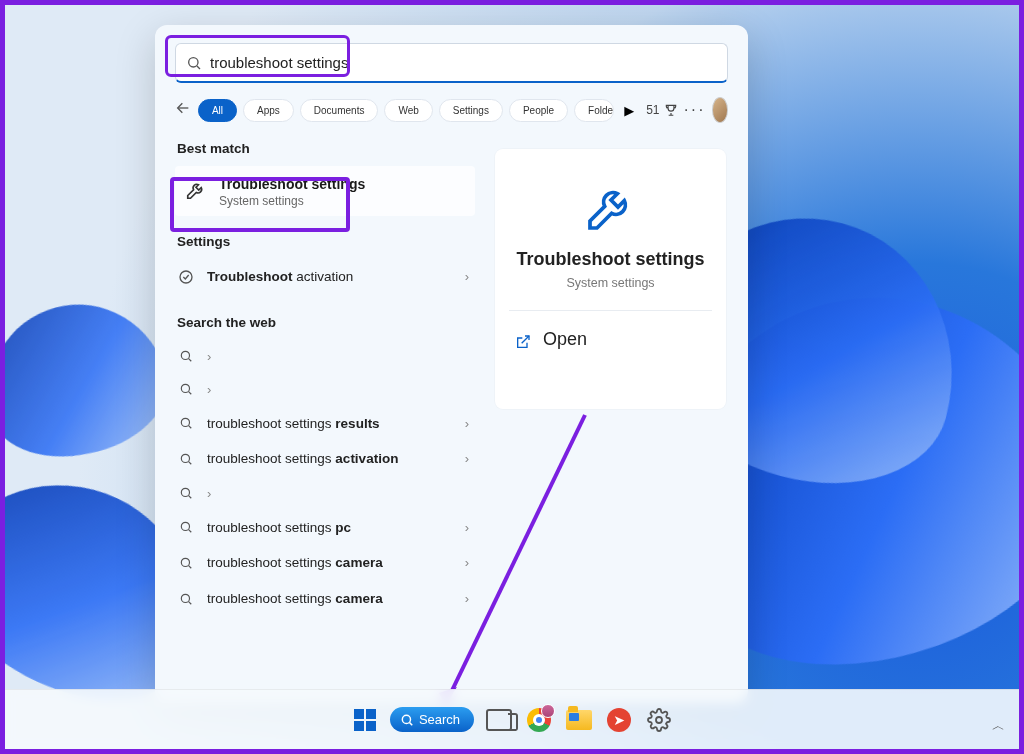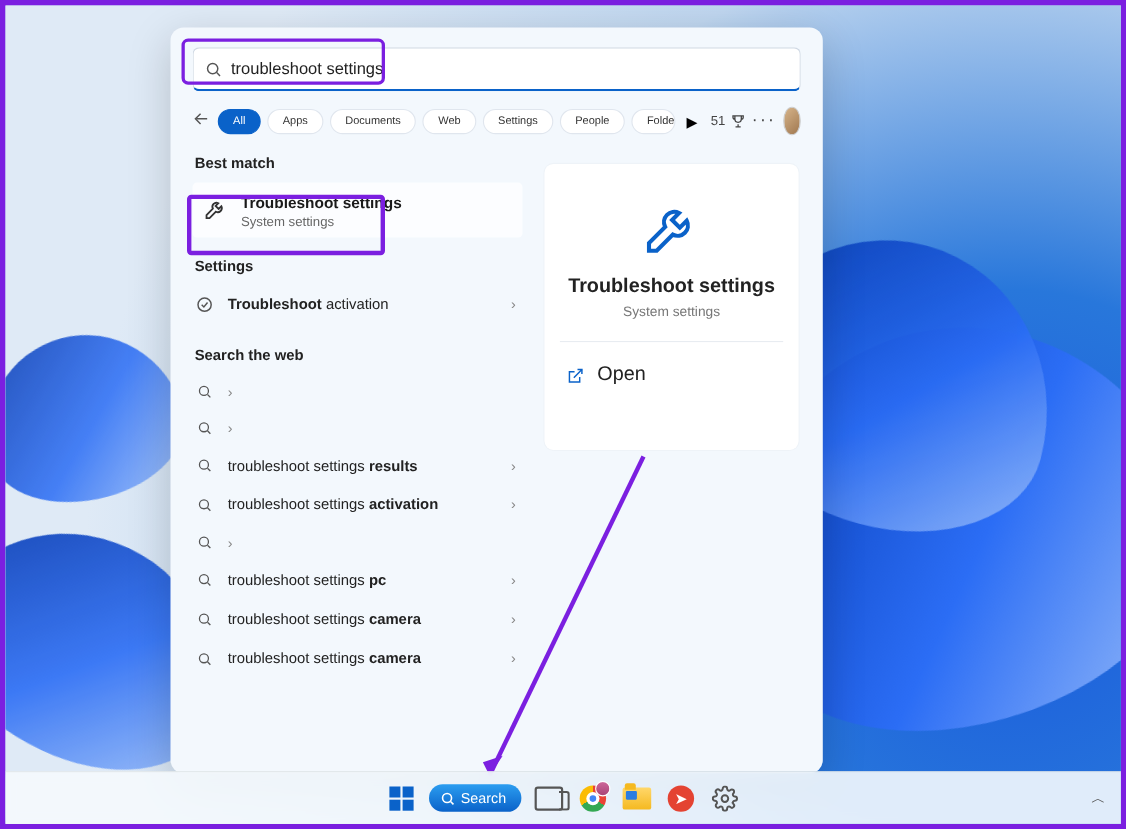--- a/index.html
+++ b/index.html
@@ -52,21 +52,21 @@
 
   .card{ background:#fff; border-radius:8px; padding:22px 18px 30px 18px; min-height:260px; box-shadow:0 0 0 1px rgba(0,0,0,.02);}
   .bigicon{ display:flex; justify-content:center; margin:8px 0 14px 0; color:#0a62c9;}
   .card h2{ text-align:center; font-size:18px; font-weight:600; color:#222;}
   .card .sub{ text-align:center; font-size:12.5px; color:#777; margin-top:6px;}
   .divider{ height:1px; background:#e8ecf1; margin:20px -4px 12px -4px;}
   .open{ display:flex; align-items:flex-end; gap:12px; padding:6px 2px; cursor:pointer; font-size:18px; color:#222;}
   .open svg{ color:#0a62c9;}
 
   
-  .taskbar{ position:absolute; left:0; right:0; bottom:0; height:48px; background:rgba(245,249,253,.9); border-top:1px solid rgba(0,0,0,.06); display:flex; align-items:center; justify-content:center; gap:10px; backdrop-filter:blur(6px);}
+  .taskbar{ position:absolute; left:0; right:0; bottom:0; height:60px; background:rgba(245,249,253,.9); border-top:1px solid rgba(0,0,0,.06); display:flex; align-items:center; justify-content:center; gap:10px; backdrop-filter:blur(6px);}
   .tb-item{ width:30px; height:30px; display:flex; align-items:center; justify-content:center; border-radius:4px; cursor:pointer;}
   .start{ display:grid; grid-template-columns:10px 10px; grid-template-rows:10px 10px; gap:2px;}
   .start div{ background:#0a62c9;}
   .tb-search{ display:flex; align-items:center; gap:5px; background:linear-gradient(#2b9df0,#0a62c9); color:#fff; font-size:13px; padding:5px 14px 5px 10px; border-radius:16px; cursor:pointer;}
   .taskview{ width:26px;height:22px;border:2px solid #555;border-radius:3px;position:relative;}
   .taskview::after{content:"";position:absolute;right:-8px;top:2px;width:8px;height:14px;border:2px solid #555;border-left:none;border-radius:0 3px 3px 0;}
   .chrome{width:24px;height:24px;border-radius:50%;background:conic-gradient(#ea4335 0 120deg,#34a853 120deg 240deg,#fbbc05 240deg 360deg);position:relative;}
   .chrome::after{content:"";position:absolute;inset:6px;border-radius:50%;background:#fff;}
   .chrome::before{content:"";position:absolute;inset:9px;border-radius:50%;background:#4285f4;z-index:1;}
   .chrome .badge{position:absolute;right:-4px;top:-4px;width:14px;height:14px;border-radius:50%;background:linear-gradient(#c69,#a47);border:1px solid #fff;z-index:2;}

